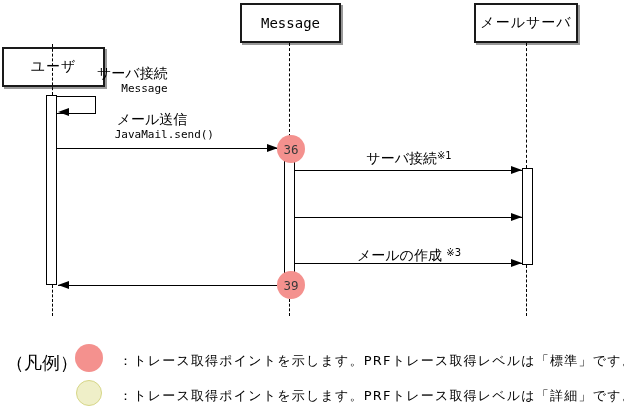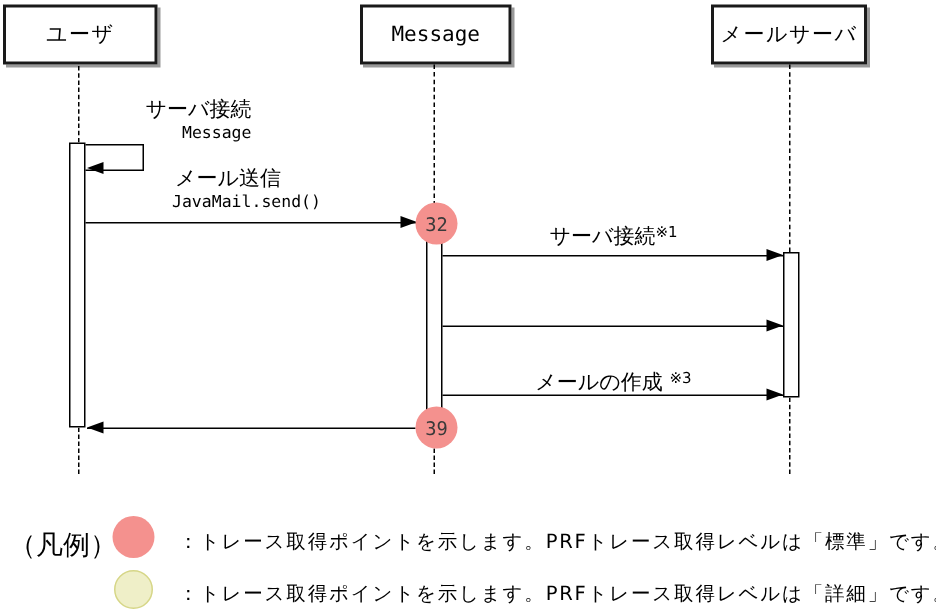--- a/index.html
+++ b/index.html
@@ -38,21 +38,21 @@
   
   .legend-title{position:absolute;font-size:18px;}
   .legend-circle{position:absolute;border-radius:50%;box-sizing:border-box;}
   .legend-text{position:absolute;font-size:13px;letter-spacing:1.2px;white-space:nowrap;}
 </style>
 </head>
 <body>
 
 <div id="canvas">
 
-  <div class="actor-box" style="left:2px;width:103px;">
+  <div class="actor-box" style="left:2px;width:103px;margin-top:44px;">
     <span>ユーザ</span>
   </div>
   <div class="actor-box" style="left:240px;width:101px;">
     <span class="mono">Message</span>
   </div>
   <div class="actor-box" style="left:474px;width:104px;">
     <span>メールサーバ</span>
   </div>
 
   <div class="lifeline" style="left:52px;top:44px;height:51px;"></div>
@@ -92,21 +92,21 @@
   <div class="mline" style="left:295px;top:263px;width:227px;"></div>
   <div class="arr-r" style="left:511px;top:259px;"></div>
   <div class="msg-label center" style="left:296px;top:245px;width:226px;">
     <span>メールの作成 </span><sup class="note">※3</sup>
   </div>
 
   <div class="mline" style="left:58px;top:285px;width:219px;"></div>
   <div class="arr-l" style="left:58px;top:281px;"></div>
 
   <div class="tp-circle" style="left:277px;top:135px;background:#f4918e;">
-    <span>32</span>
+    <span>36</span>
   </div>
   <div class="tp-circle" style="left:277px;top:271px;background:#f4918e;">
     <span>39</span>
   </div>
 
   <div class="legend-title" style="left:6px;top:351px;">（凡例）</div>
 
   <div class="legend-circle" style="left:75px;top:344px;width:28px;height:28px;background:#f4918e;"></div>
   <div class="legend-text" style="left:119px;top:352px;">：トレース取得ポイントを示します。PRFトレース取得レベルは「標準」です。</div>
 

